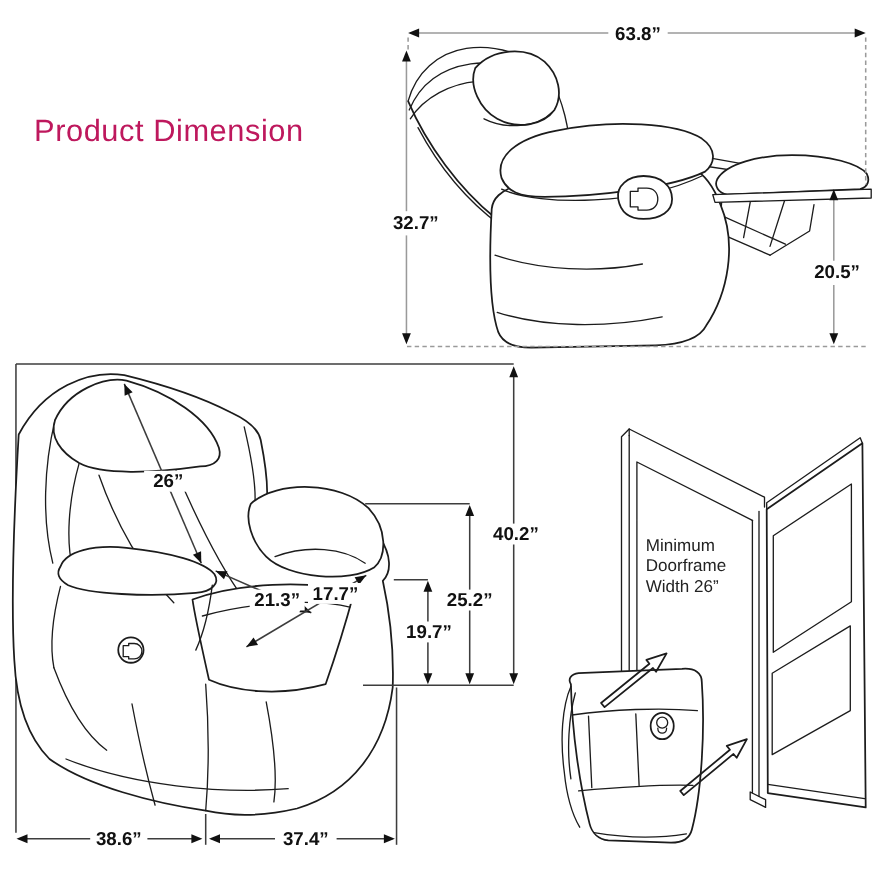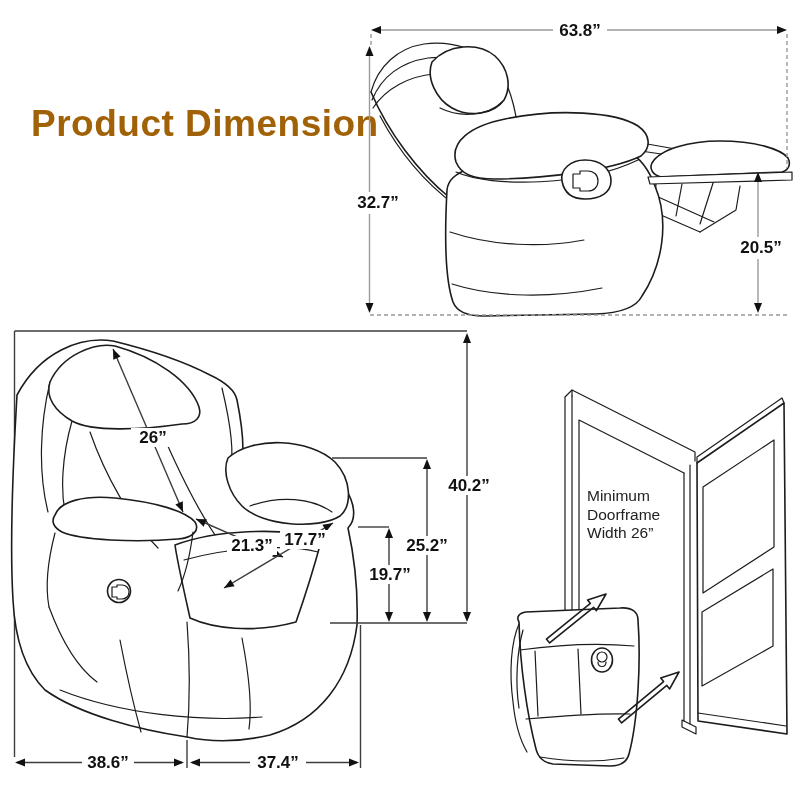--- a/index.html
+++ b/index.html
@@ -1,18 +1,18 @@
 <!DOCTYPE html>
 <html><head>
 <meta charset="utf-8">
 <style>
   html,body{margin:0;padding:0;background:#fff;}
   .page{position:relative;width:800px;height:800px;background:#ffffff;overflow:hidden;
         font-family:"Liberation Sans",sans-serif;}
-  .title{position:absolute;left:31px;top:103px;font-size:37px;font-weight:700;color:#a16207;
+  .title{position:absolute;left:31px;top:103px;font-size:28px;font-weight:400;color:#be185d;
          letter-spacing:0.5px;white-space:nowrap;}
   svg{position:absolute;overflow:visible;}
   
   .art path,.art ellipse,.art circle,.art line,.art polyline{stroke:#1c1c1c;stroke-width:1.6;fill:none;
         stroke-linecap:round;stroke-linejoin:round;}
   .art .fillw{fill:#ffffff;}
   .art .thin{stroke-width:1.2;}
   
   .dim line,.dim path{stroke:#9a9a9a;stroke-width:1.4;fill:none;}
   .dimdark line,.dimdark path{stroke:#3d3d3d;stroke-width:1.4;fill:none;}

